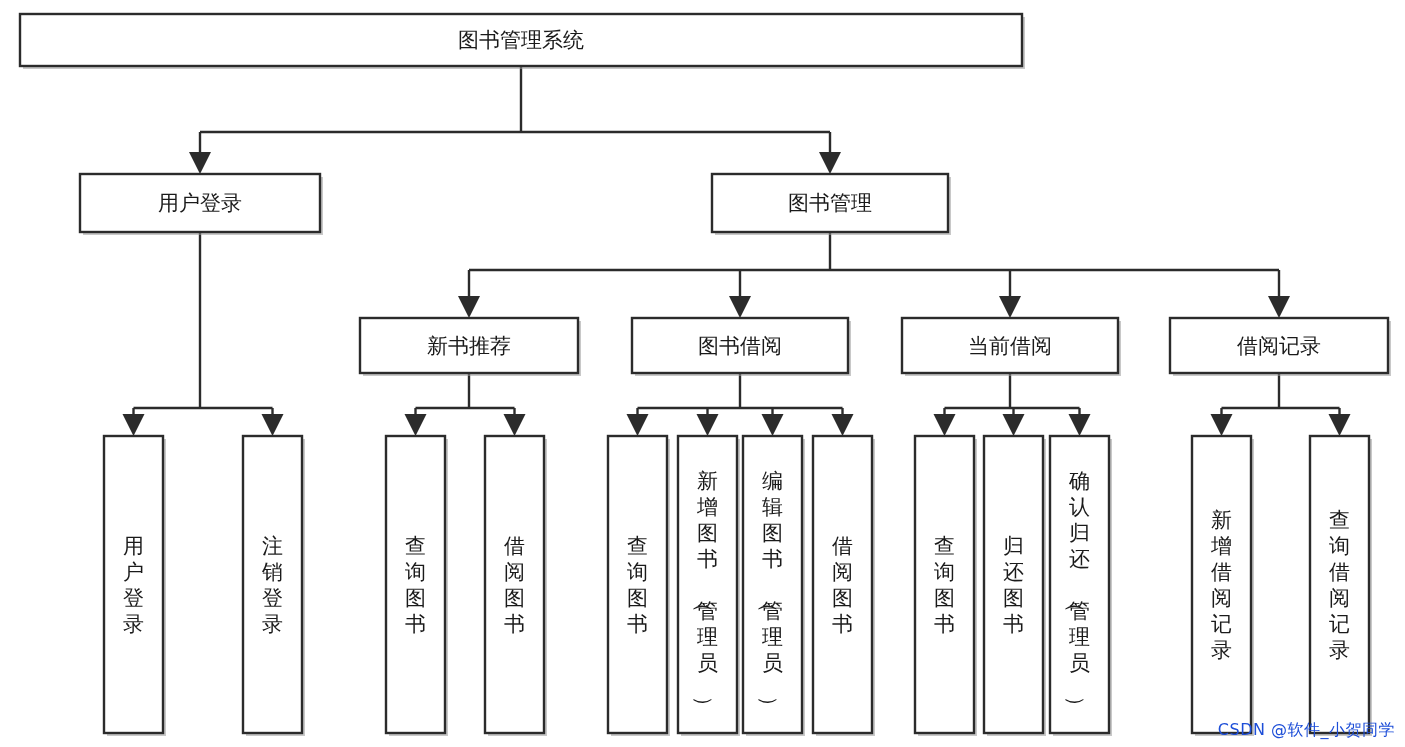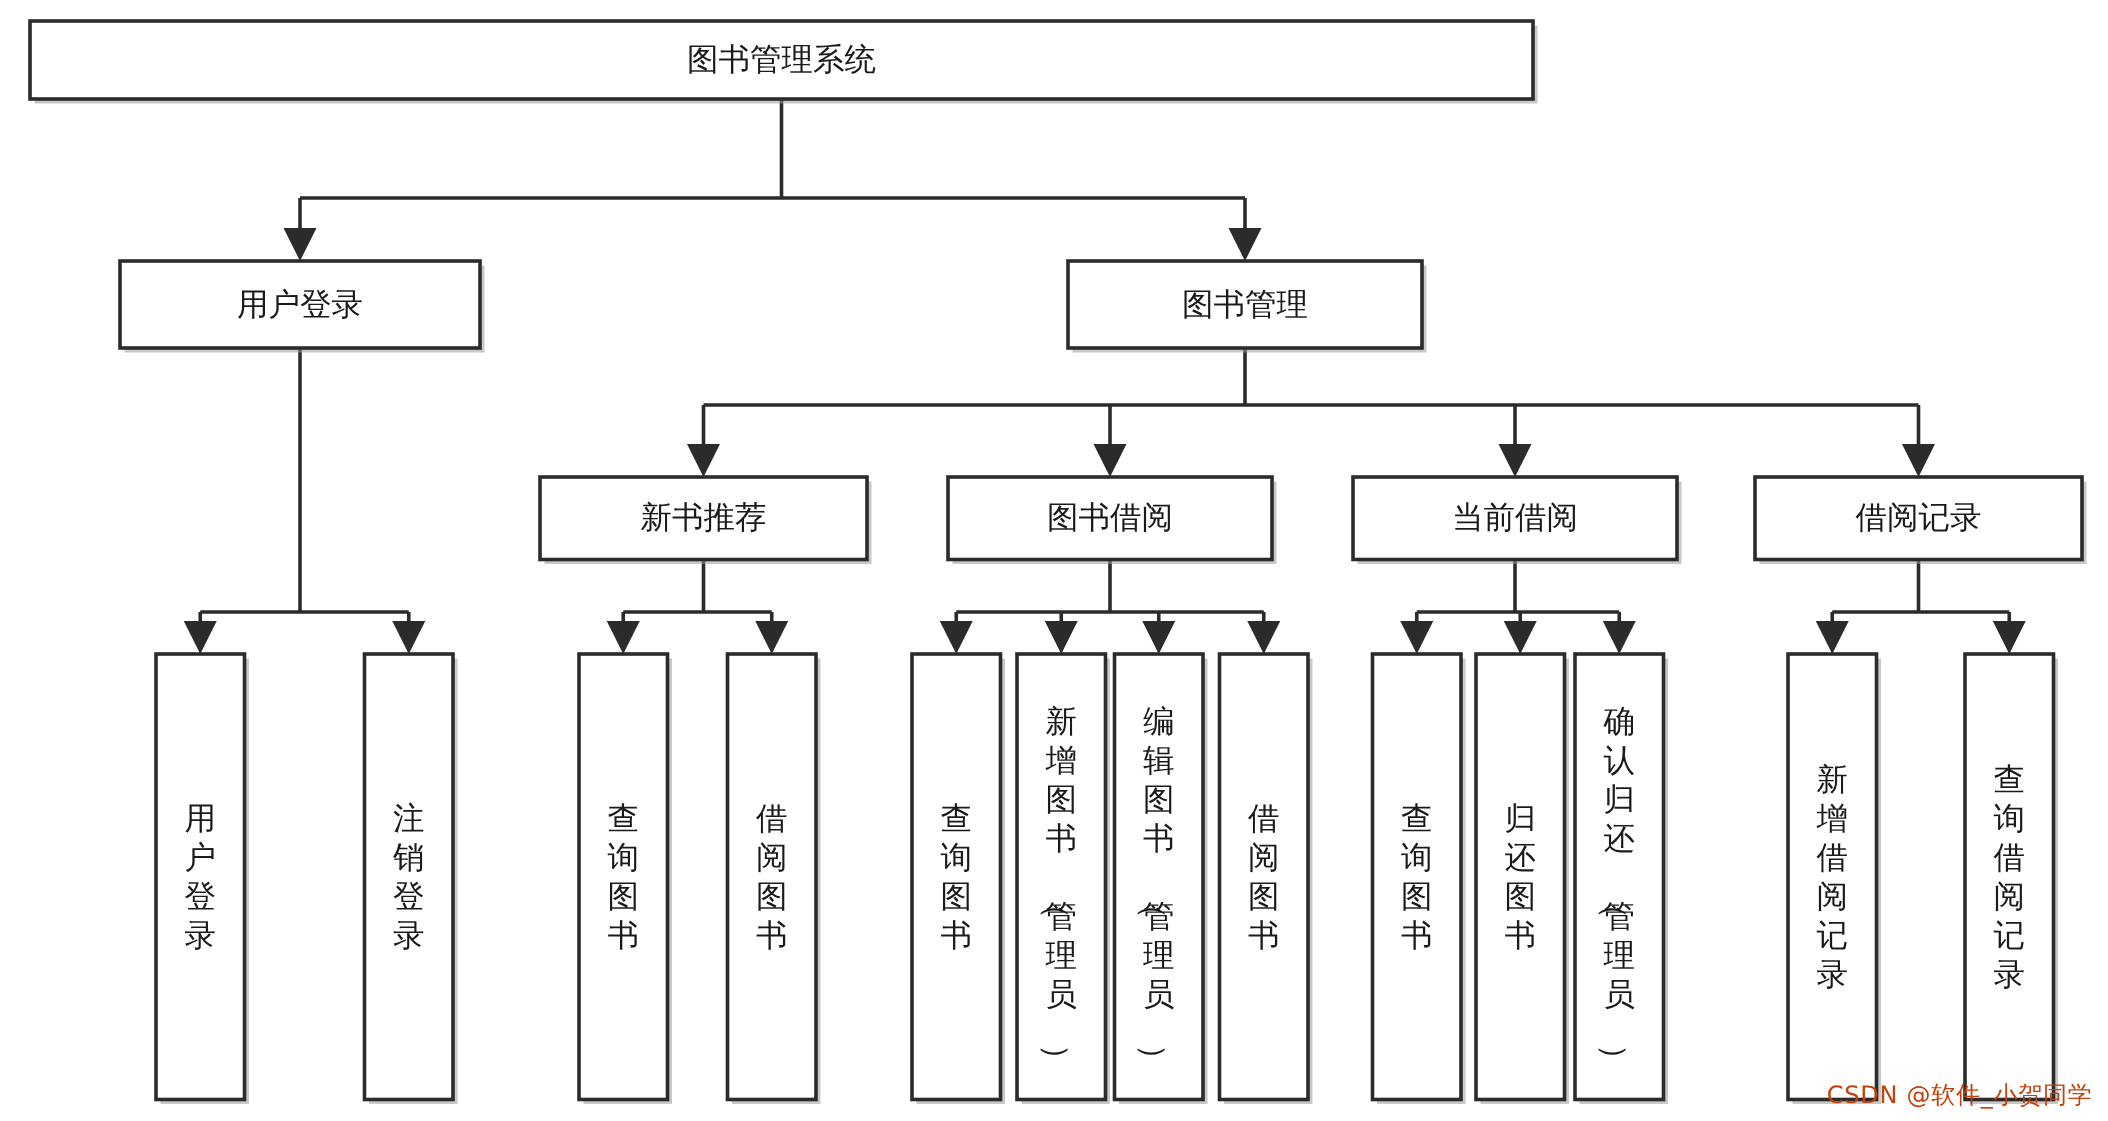--- a/index.html
+++ b/index.html
@@ -58,21 +58,21 @@
     font-family: "DejaVu Sans", "Liberation Sans", sans-serif;
     font-size: 21px;
     text-anchor: middle;
   }
   .watermark {
     position: absolute;
     right: 10px;
     bottom: 6px;
     font-family: "DejaVu Sans", "Liberation Sans", sans-serif;
     font-size: 16px;
-    color: #c2410c;
+    color: #1d4ed8;
     letter-spacing: 0.5px;
     white-space: nowrap;
     pointer-events: none;
   }
 </style>
 </head>
 <body>
 
 <div id="diagram-root">
 

